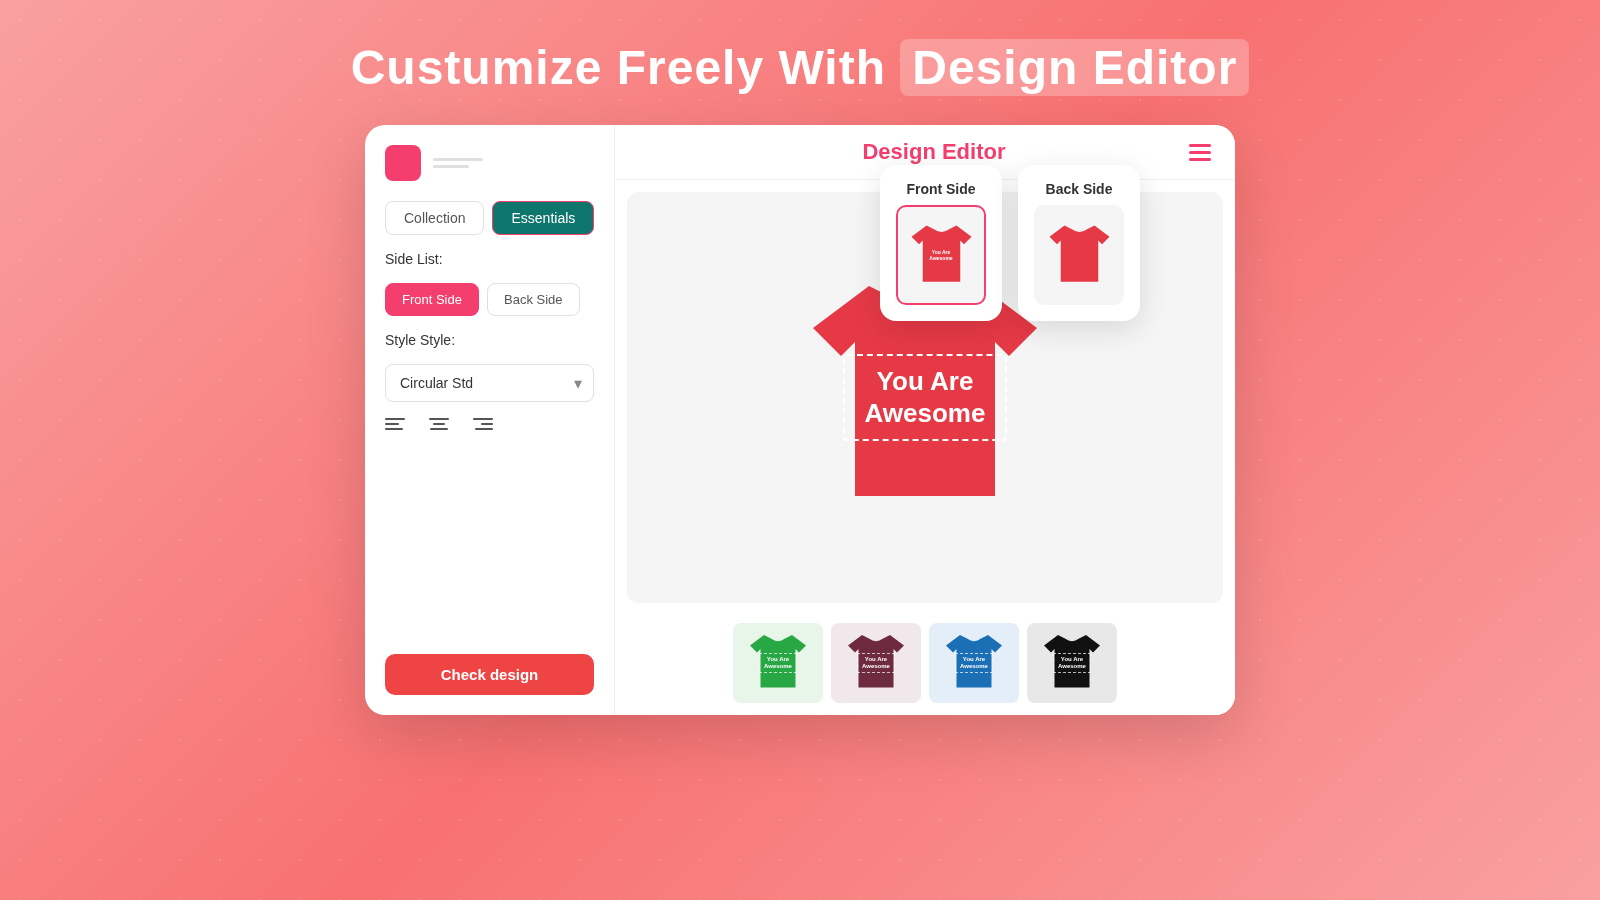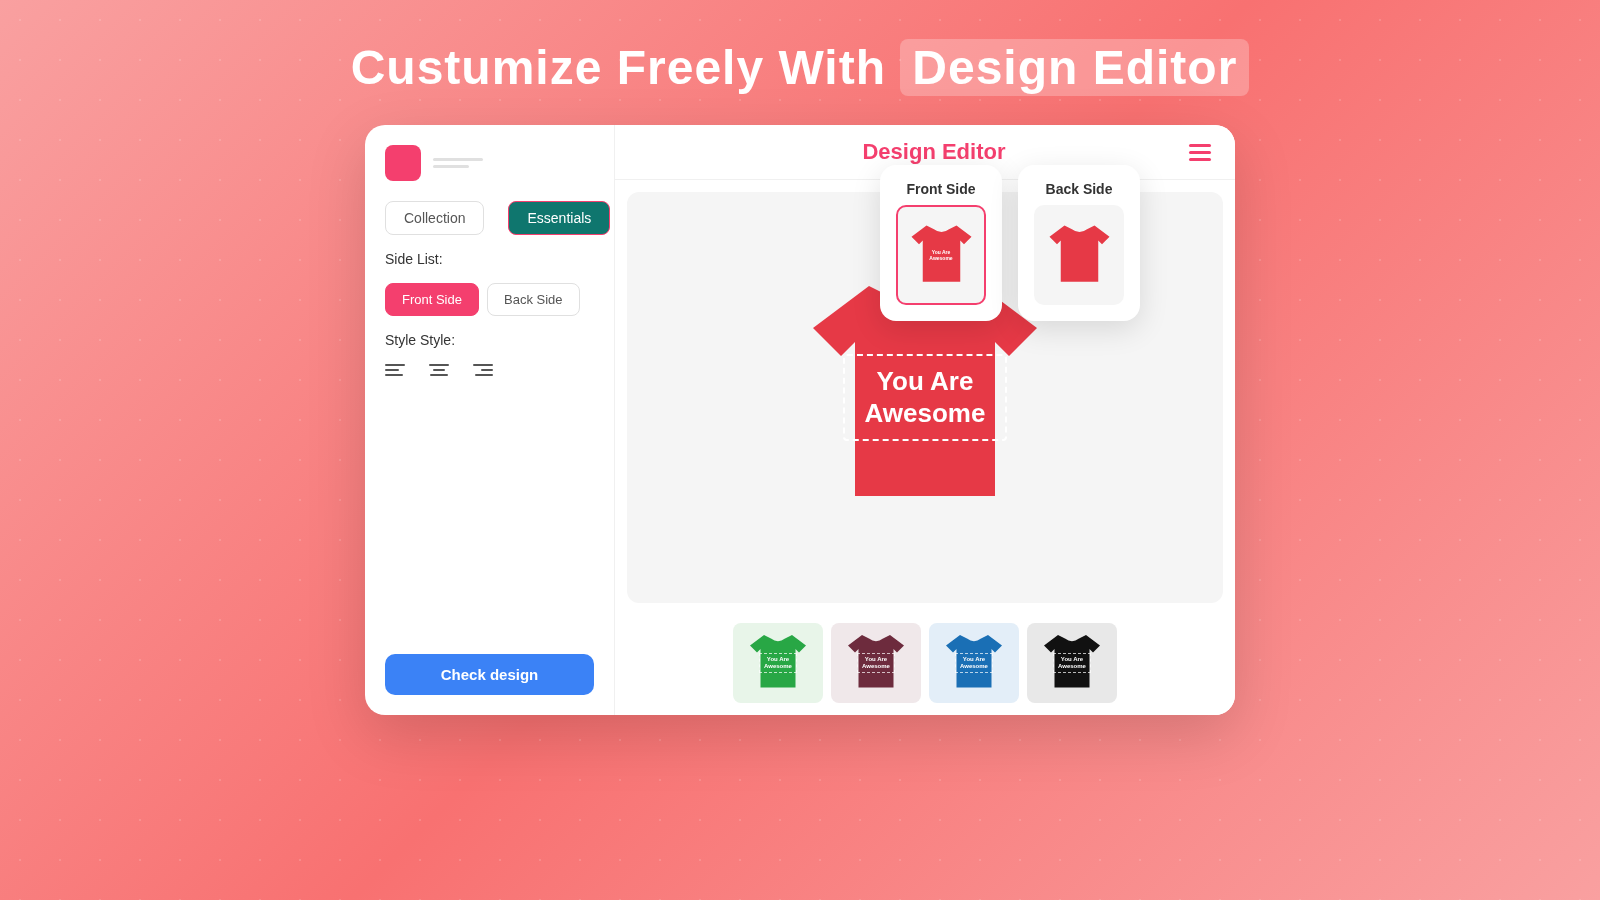--- a/index.html
+++ b/index.html
@@ -95,21 +95,21 @@
       height: 3px;
       border-radius: 2px;
       background: #e0e0e0;
     }
 
     .logo-line:first-child { width: 50px; }
     .logo-line:last-child { width: 36px; }
 
     .tab-buttons {
       display: flex;
-      gap: 24px;
+      gap: 8px;
     }
 
     .tab-btn {
       padding: 8px 18px;
       border-radius: 8px;
       border: 1px solid #e0e0e0;
       background: white;
       cursor: pointer;
       font-size: 14px;
       font-weight: 500;
@@ -204,21 +204,21 @@
     .align-center .align-bar:nth-child(1) { width: 20px; margin: 0 auto; }
     .align-center .align-bar:nth-child(2) { width: 12px; margin: 0 auto; }
     .align-center .align-bar:nth-child(3) { width: 18px; margin: 0 auto; }
 
     .align-right .align-bar:nth-child(1) { width: 20px; margin-left: auto; }
     .align-right .align-bar:nth-child(2) { width: 12px; margin-left: auto; }
     .align-right .align-bar:nth-child(3) { width: 18px; margin-left: auto; }
 
     .check-design-btn {
       padding: 12px;
-      background: #3b82f6;
+      background: #ef4444;
       color: white;
       border: none;
       border-radius: 10px;
       font-size: 15px;
       font-weight: 600;
       cursor: pointer;
       text-align: center;
       margin-top: auto;
     }
 
@@ -408,20 +408,25 @@
     </div>
 
     <div class="section-label">Side List:</div>
     <div class="side-list-buttons">
       <button class="side-btn active">Front Side</button>
       <button class="side-btn">Back Side</button>
     </div>
 
     <div class="section-label">Style Style:</div>
 
+    <div class="dropdown-wrapper">
+      <select class="dropdown-select">
+        <option>Circular Std</option>
+      </select>
+    </div>
 
 
     <div class="align-buttons">
       <div class="align-btn align-left">
         <div class="align-bar"></div>
         <div class="align-bar"></div>
         <div class="align-bar"></div>
       </div>
       <div class="align-btn align-center">
         <div class="align-bar"></div>

